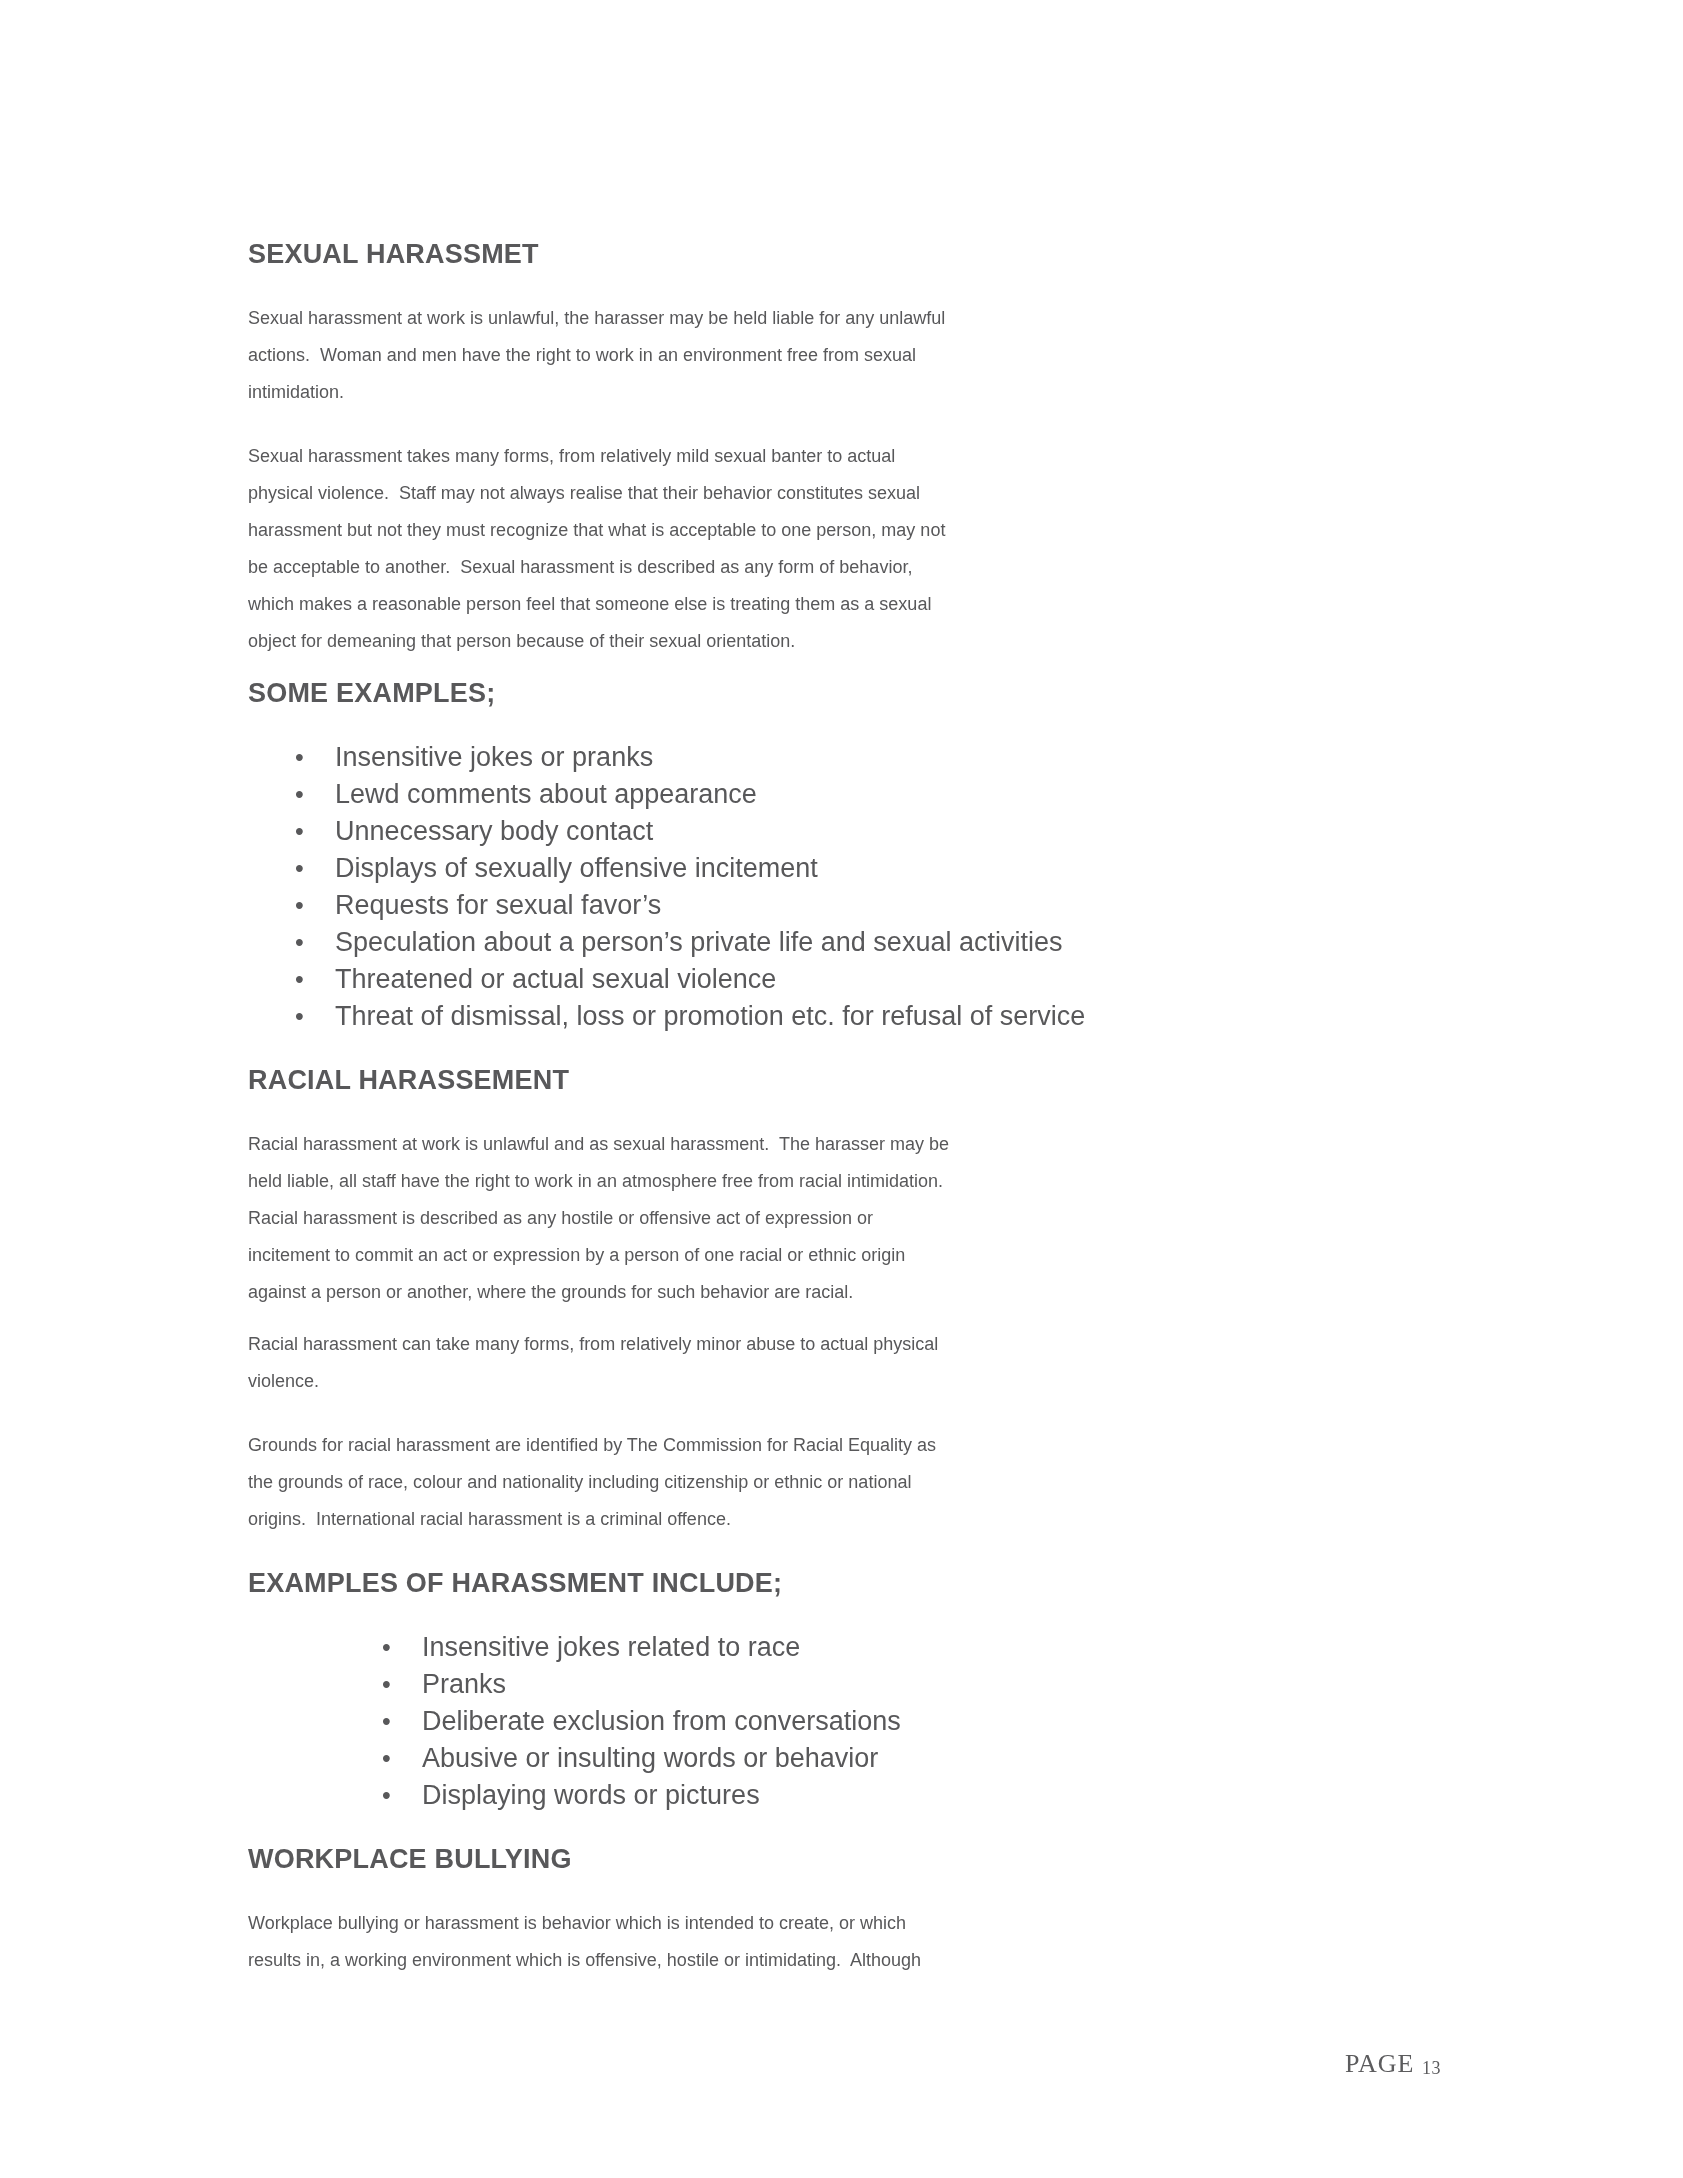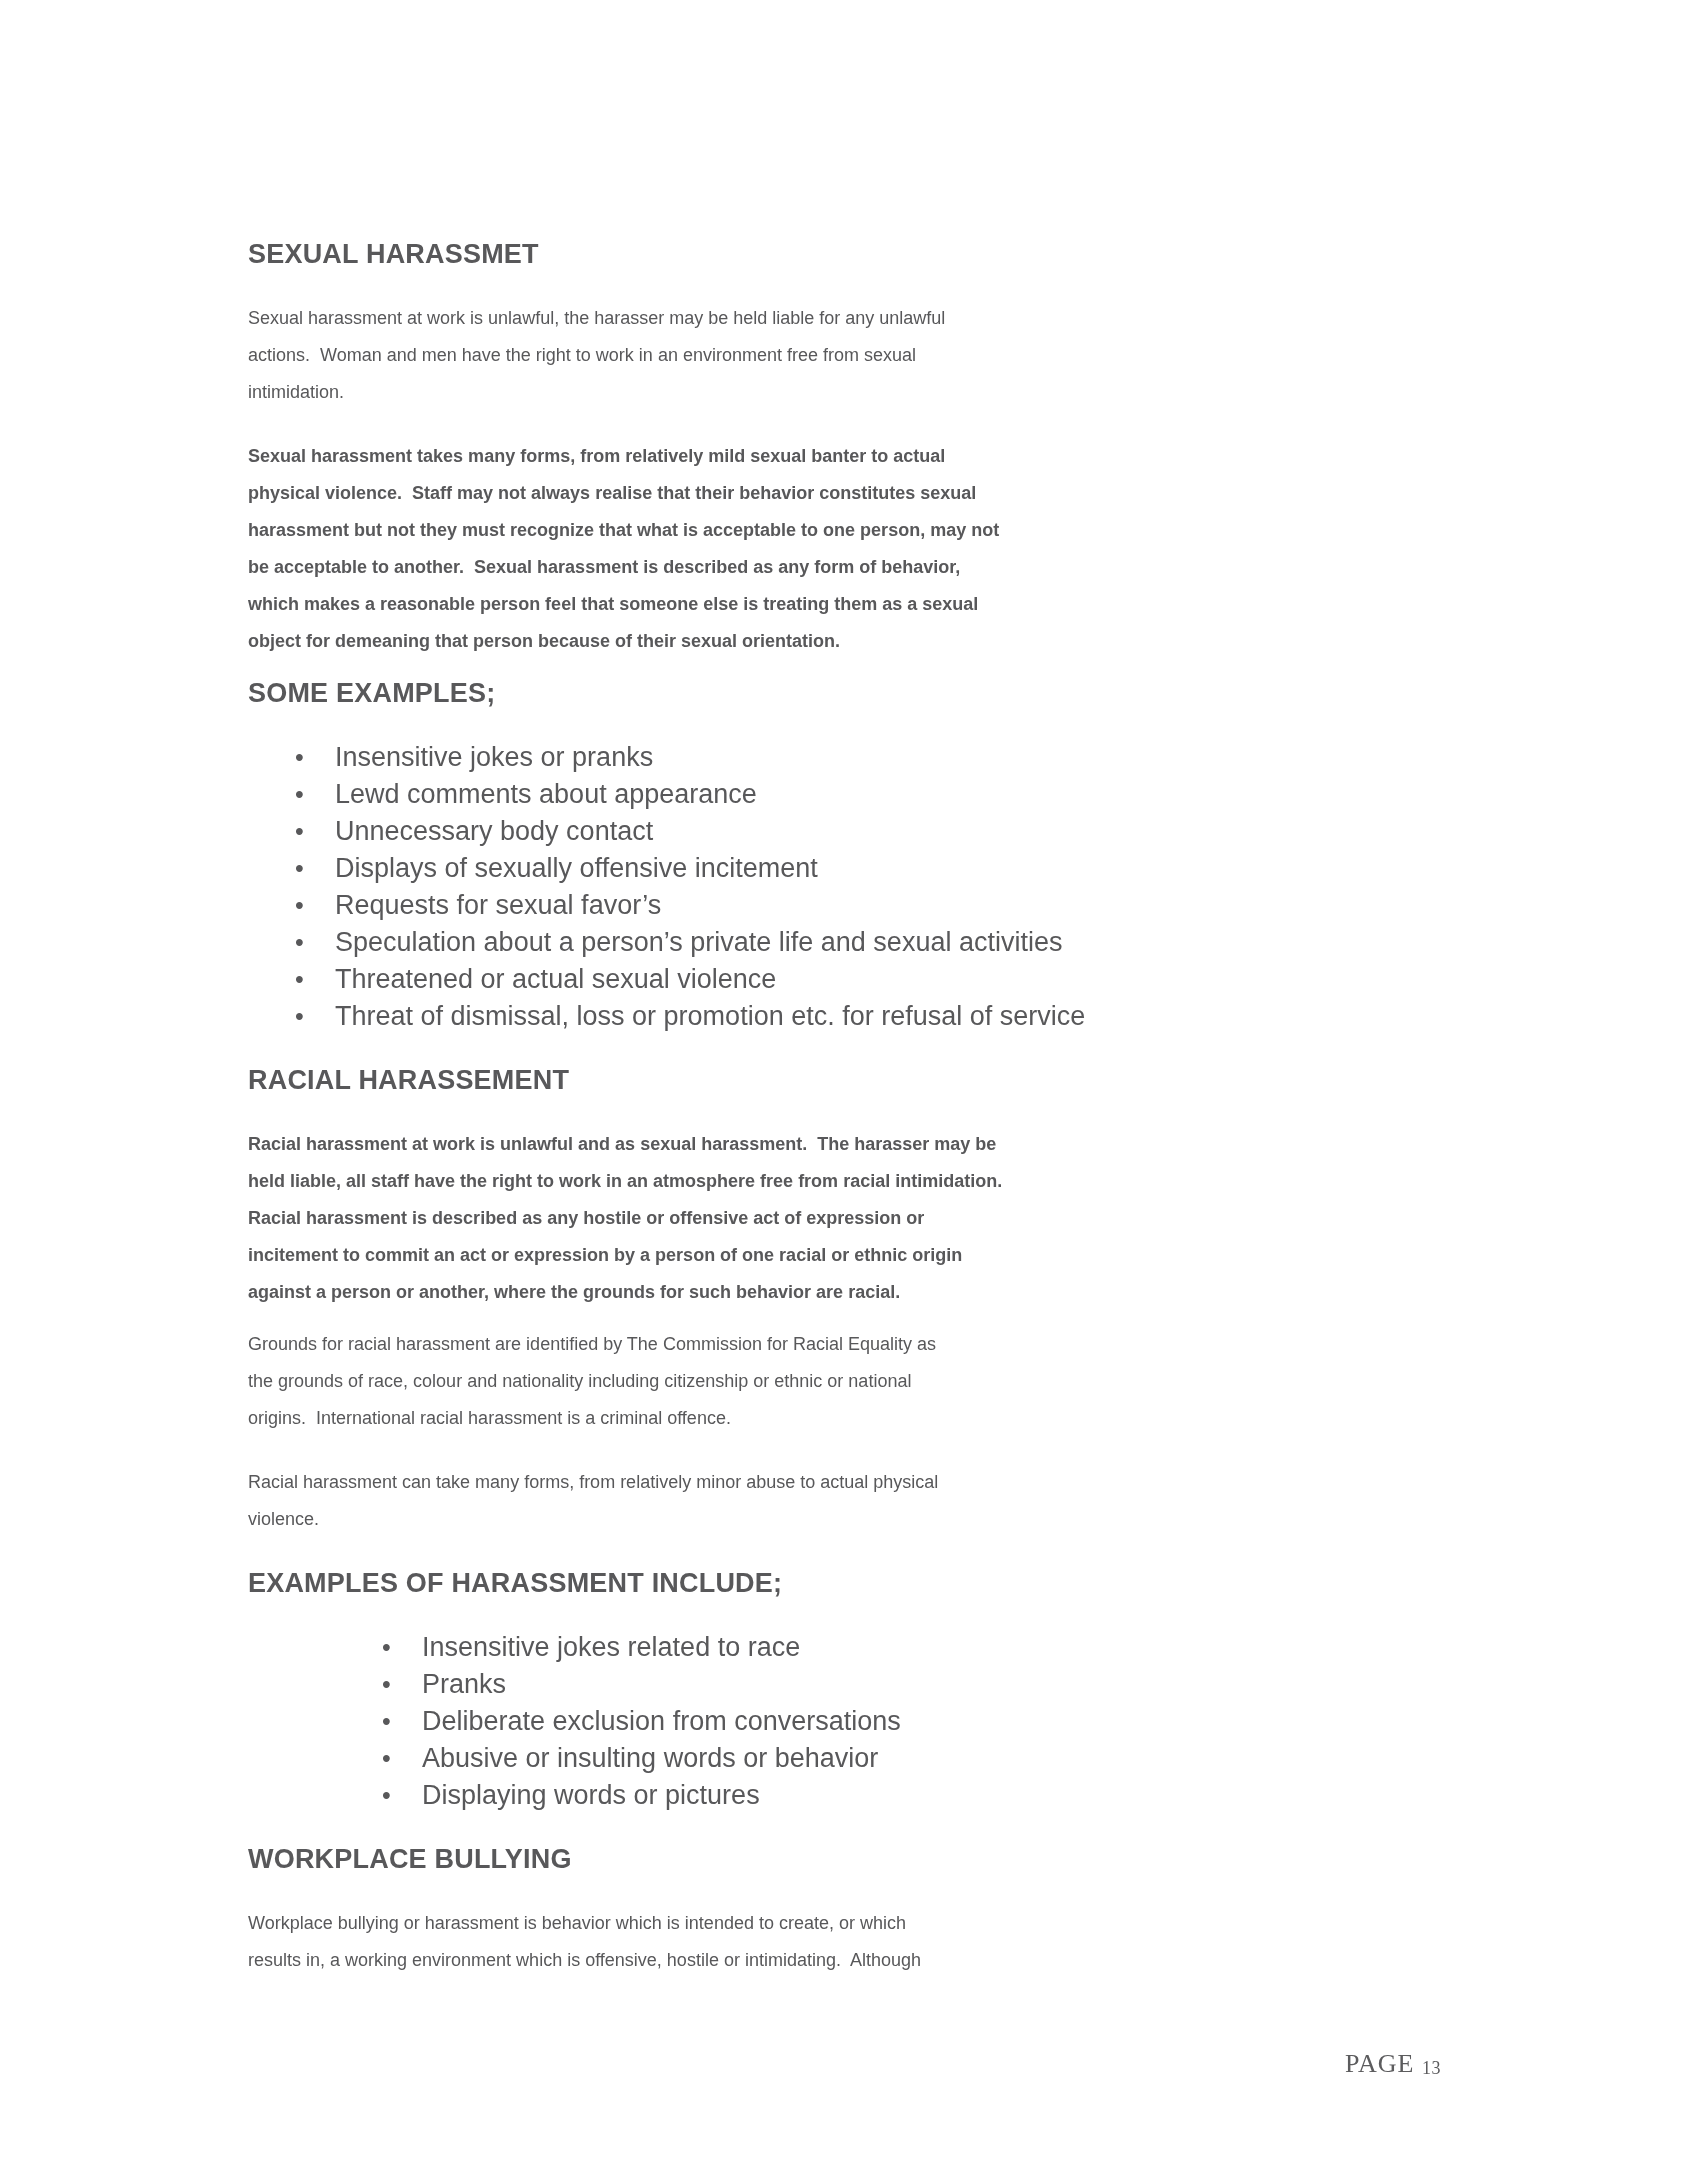--- a/index.html
+++ b/index.html
@@ -27,21 +27,21 @@
     line-height: 37px;
     margin: 0 0 27px 0;
     letter-spacing: 0.2px;
   }
   .para {
     font-size: 18px;
     line-height: 37px;
     margin: 0 0 27px 0;
     white-space: pre-wrap;
   }
-  .para.mb-sm { margin-bottom: 15px; font-weight: bold; }
+  .para.mb-sm { margin-bottom: 15px; }
   ul.bullet-list {
     list-style: none;
     margin: 0 0 27px 0;
     padding: 0;
   }
   ul.bullet-list.indent-1 { margin-left: 47px; }
   ul.bullet-list.indent-2 { margin-left: 134px; }
   ul.bullet-list li {
     display: flex;
     font-size: 27px;
@@ -135,26 +135,26 @@
     </ul>
 
   <div class="heading">RACIAL HARASSEMENT</div>
 
   <div class="para mb-sm">Racial harassment at work is unlawful and as sexual harassment.  The harasser may be
 held liable, all staff have the right to work in an atmosphere free from racial intimidation.
 Racial harassment is described as any hostile or offensive act of expression or
 incitement to commit an act or expression by a person of one racial or ethnic origin
 against a person or another, where the grounds for such behavior are racial.</div>
 
+  <div class="para">Racial harassment can take many forms, from relatively minor abuse to actual physical
+violence.</div>
+
   <div class="para">Grounds for racial harassment are identified by The Commission for Racial Equality as
 the grounds of race, colour and nationality including citizenship or ethnic or national
 origins.  International racial harassment is a criminal offence.</div>
-
-  <div class="para">Racial harassment can take many forms, from relatively minor abuse to actual physical
-violence.</div>
 
   <div class="heading">EXAMPLES OF HARASSMENT INCLUDE;</div>
 
   <ul class="bullet-list indent-2">
 
       <li>
         <span class="bullet">•</span>
         <span class="li-text">Insensitive jokes related to race</span>
       </li>
 

